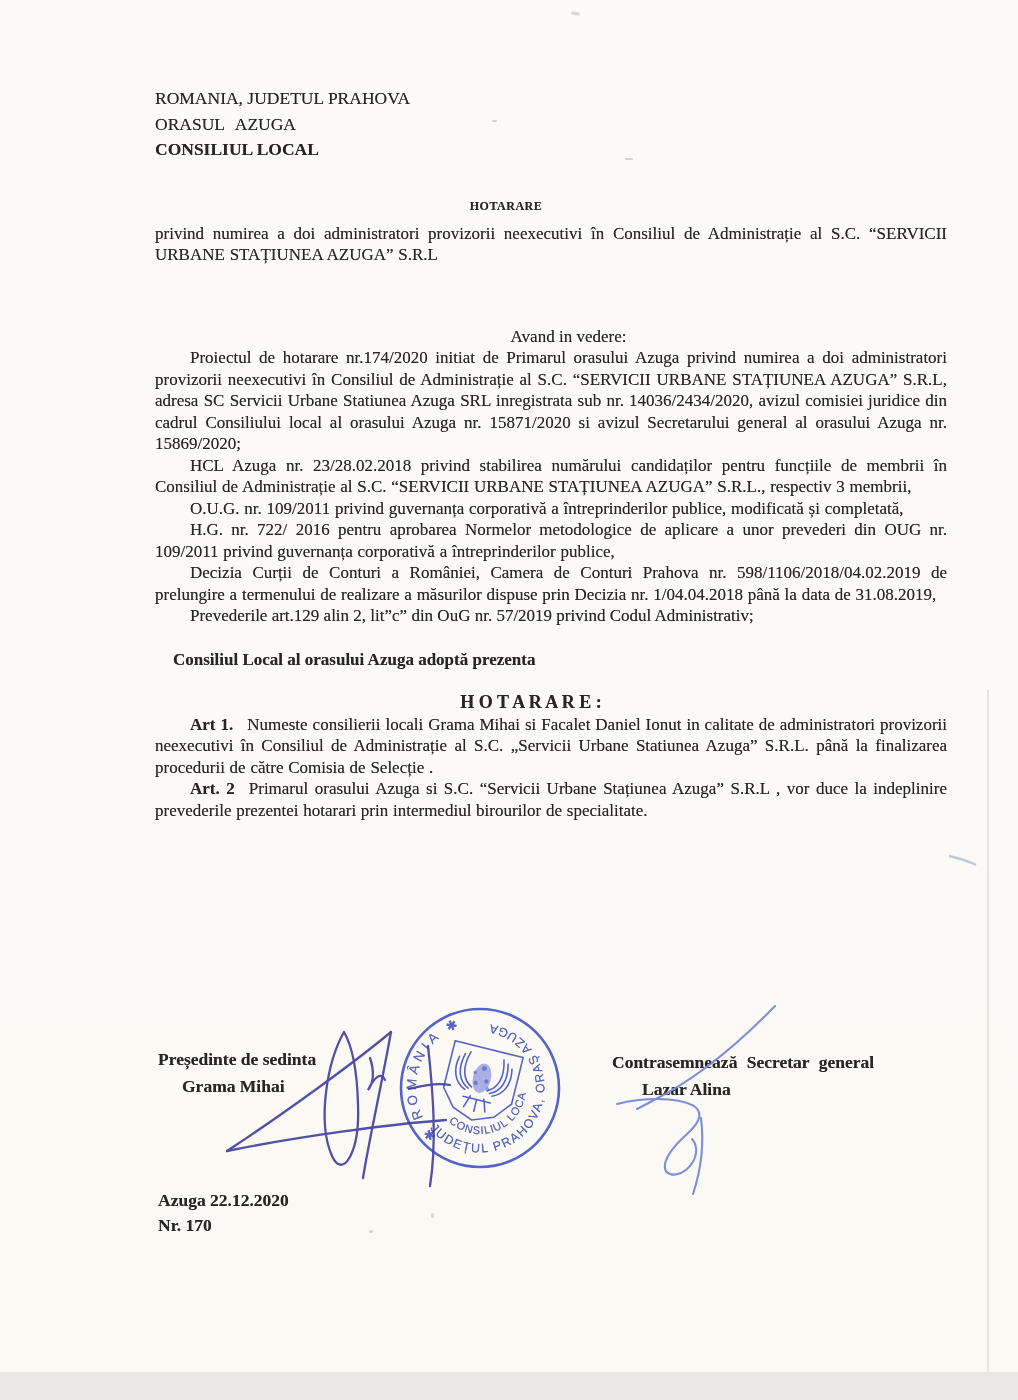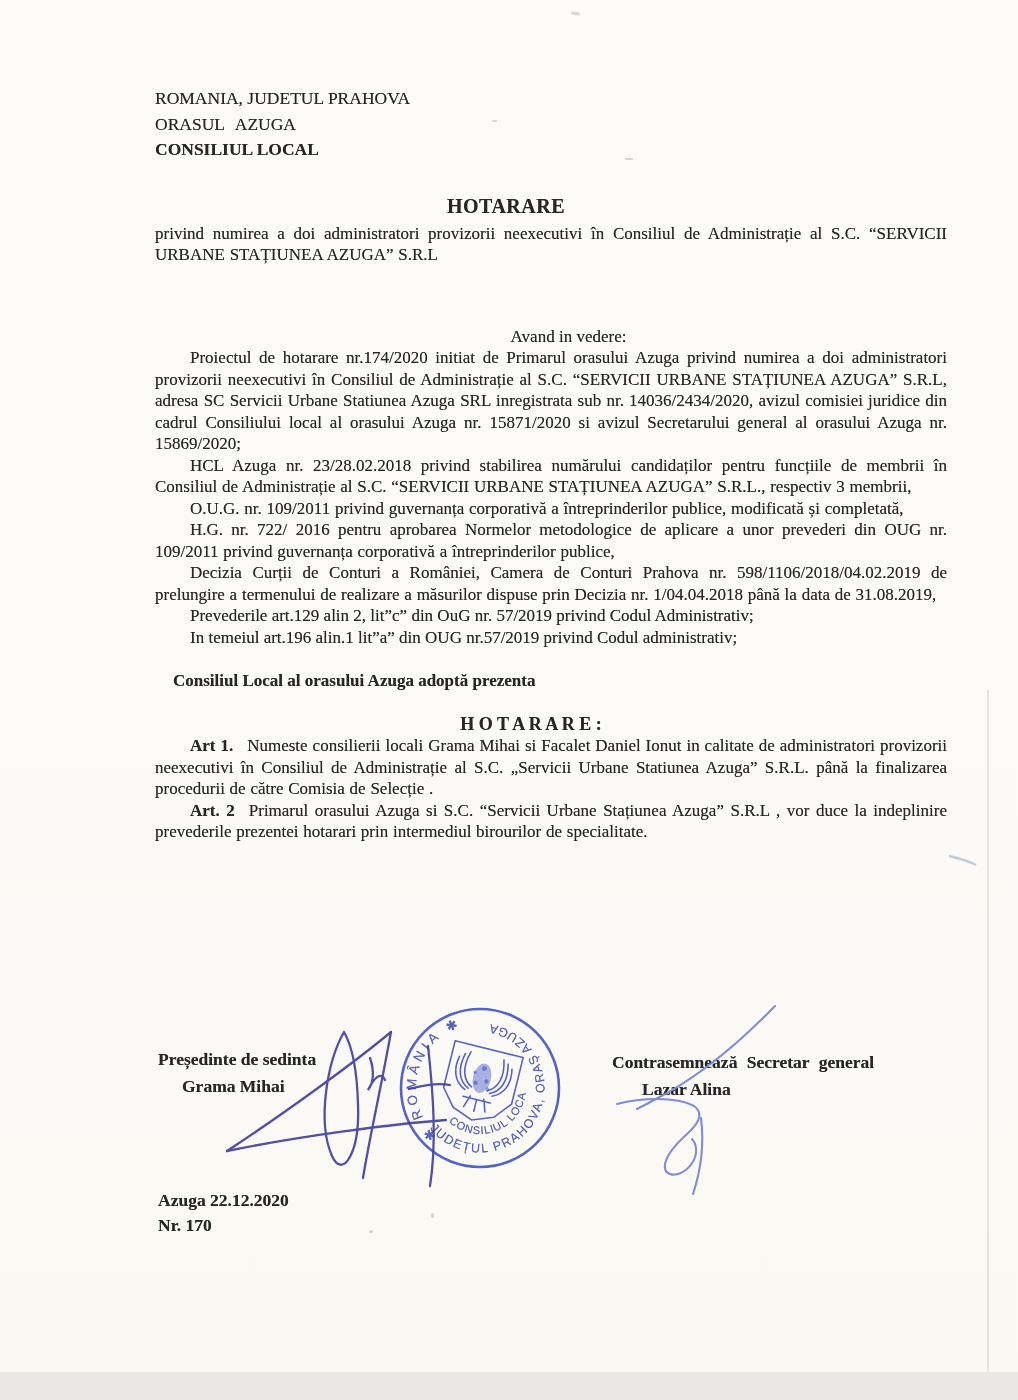--- a/index.html
+++ b/index.html
@@ -13,21 +13,21 @@
     color:#262626;
   }
   
   #page *{text-shadow:0 0 .4px rgba(40,40,40,.55);}
 
   .header{position:absolute;left:155px;top:86px;font-size:17.5px;line-height:25.5px;}
   .header .l3{font-weight:bold;}
   .header .l2{word-spacing:7px;}
 
   .col{position:absolute;left:155px;top:196px;width:792px;font-size:17px;line-height:21.5px;}
-  .col h1{font-size:20px;margin:0 90px 0 0;text-align:center;letter-spacing:.5px;}
+  .col h1{font-size:12px;margin:0 90px 0 0;text-align:center;letter-spacing:.5px;}
   .col h2{font-size:18px;margin:22px 40px 0 0;text-align:center;}
   .subtitle{margin:5px 0 0;text-align:justify;word-spacing:.5px;}
   .avand{margin:60px 0 0;text-indent:35px;text-align:center;}
   p.pre{margin:0;text-indent:35px;text-align:justify;word-spacing:.5px;}
   p.single{margin:0;text-indent:35px;}
   .temei{margin-top:26px;}
   .adopt{margin:22px 0 0 18px;font-weight:bold;}
   .art{margin-top:26px;}
   .art2{margin-top:24px;}
   .art-label{font-weight:bold;padding-right:14px;}
@@ -66,21 +66,20 @@
     <p class="subtitle">privind numirea a doi administratori provizorii neexecutivi în Consiliul de Administrație al S.C. “SERVICII URBANE STAȚIUNEA AZUGA” S.R.L</p>
 
     <p class="avand">Avand in vedere:</p>
     <p class="pre">Proiectul de hotarare nr.174/2020 initiat de Primarul orasului Azuga privind numirea a doi administratori provizorii neexecutivi în Consiliul de Administrație al S.C. “SERVICII URBANE STAȚIUNEA AZUGA” S.R.L, adresa SC Servicii Urbane Statiunea Azuga SRL inregistrata sub nr. 14036/2434/2020,  avizul comisiei juridice din cadrul Consiliului local al orasului Azuga nr. 15871/2020 si avizul Secretarului general al orasului Azuga nr. 15869/2020;</p>
     <p class="pre">HCL Azuga nr. 23/28.02.2018 privind stabilirea numărului candidaților pentru funcțiile de membrii în Consiliul de Administrație al S.C. “SERVICII URBANE STAȚIUNEA AZUGA” S.R.L., respectiv 3 membrii,</p>
     <p class="pre">O.U.G. nr. 109/2011 privind guvernanța corporativă a întreprinderilor publice, modificată și completată,</p>
     <p class="pre">H.G. nr. 722/ 2016 pentru aprobarea Normelor metodologice de aplicare a unor prevederi din OUG nr. 109/2011 privind guvernanța corporativă a întreprinderilor publice,</p>
     <p class="pre">Decizia Curții de Conturi a României, Camera de Conturi Prahova nr. 598/1106/2018/04.02.2019 de prelungire a termenului de realizare a măsurilor dispuse prin Decizia nr. 1/04.04.2018 până la data de 31.08.2019,</p>
     <p class="single">Prevederile art.129 alin 2, lit”c” din OuG nr. 57/2019 privind Codul Administrativ;</p>
 
-    <p class="single temei">In temeiul art.196 alin.1 lit”a” din OUG nr.57/2019 privind Codul administrativ;</p>
     <p class="adopt">Consiliul Local al orasului Azuga adoptă prezenta</p>
     <h2>H O T A R A R E :</h2>
 
     <p class="pre art"><span class="art-label">Art 1.</span><span>Numeste consilierii locali Grama Mihai si Facalet Daniel Ionut in calitate de administratori provizorii neexecutivi în Consiliul de Administrație al S.C. „Servicii Urbane Statiunea Azuga” S.R.L. până la finalizarea procedurii de către Comisia de Selecție .</span></p>
     <p class="pre art art2"><span class="art-label">Art. 2</span><span>Primarul orasului Azuga si S.C. “Servicii Urbane Stațiunea Azuga” S.R.L , vor duce la indeplinire prevederile prezentei hotarari prin intermediul birourilor de specialitate.</span></p>
   </div>
 
   <div class="sig sig-left">
     <div class="role">Președinte de sedinta</div>
     <div class="name">Grama Mihai</div>

